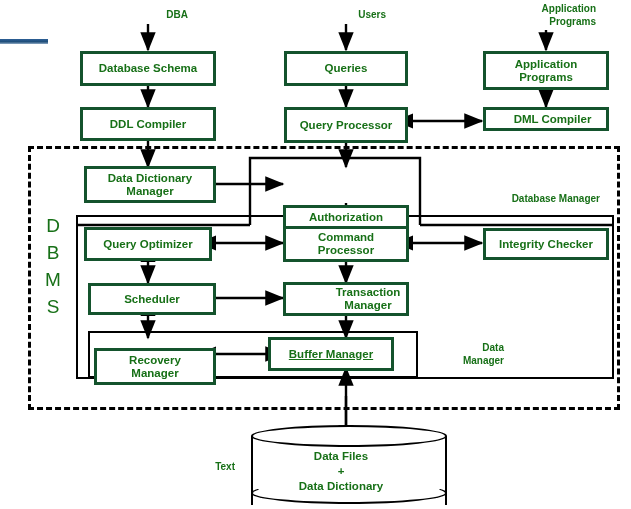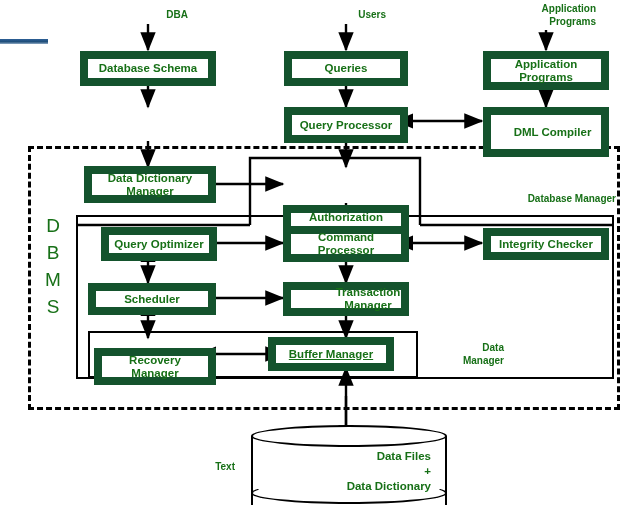--- a/index.html
+++ b/index.html
@@ -24,21 +24,21 @@
     top: 39px;
     width: 48px;
     height: 5px;
     background: linear-gradient(to bottom, #2d5f96 0%, #1f4e79 55%, #8fa9c4 100%);
   }
 
   
   .box {
     position: absolute;
     box-sizing: border-box;
-    border: 8px solid #14532d;
+    border: 3px solid #14532d;
     background: #ffffff;
     color: #177017;
     font-weight: bold;
     font-size: 11.5px;
     line-height: 13px;
     display: flex;
     align-items: center;
     justify-content: center;
     text-align: center;
     white-space: pre-line;
@@ -139,21 +139,21 @@
     box-sizing: border-box;
     border: 2px solid #000;
     border-radius: 50%;
     background: #ffffff;
   }
   .cyl-label {
     position: absolute;
     left: 0;
     top: 24px;
     width: 180px;
-    text-align: right;
+    text-align: center;
     color: #177017;
     font-weight: bold;
     font-size: 11.5px;
     line-height: 15px;
     white-space: pre-line;
     z-index: 3;
   }
 </style>
 </head>
 <body>
@@ -224,41 +224,42 @@
   <div class="caption" style="left:108px; top:8px; width:80px;">DBA</div>
   <div class="caption" style="left:306px; top:8px; width:80px;">Users</div>
   <div class="caption" style="left:496px; top:2px; width:100px;">Application
 Programs</div>
 
   <div class="box" style="left:80px; top:51px; width:136px; height:35px;">Database Schema</div>
   <div class="box" style="left:284px; top:51px; width:124px; height:35px;">Queries</div>
   <div class="box" style="left:483px; top:51px; width:126px; height:39px;">Application
 Programs</div>
 
+  <div class="box" style="left:80px; top:107px; width:136px; height:34px;">DDL Compiler</div>
   <div class="box" style="left:284px; top:107px; width:124px; height:36px;">Query Processor</div>
-  <div class="box" style="left:483px; top:107px; width:126px; height:50px;padding-left:13px;">DML Compiler</div>
+  <div class="box" style="left:483px; top:107px; width:126px; height:24px;padding-left:13px;">DML Compiler</div>
 
   <div class="dbms-letters">
     <span>D</span>
     <span>B</span>
     <span>M</span>
     <span>S</span>
   </div>
 
-  <div class="caption" style="left:456px; top:192px; width:160px;">Database Manager</div>
+  <div class="caption" style="left:440px; top:192px; width:160px;">Database Manager</div>
 
   <div class="caption" style="left:424px; top:341px; width:80px;">Data
 Manager</div>
 
   <div class="box" style="left:84px; top:166px; width:132px; height:37px;">Data Dictionary
 Manager</div>
   <div class="box" style="left:283px; top:166px; width:126px; height:37px;margin-top:39px;">Authorization
 Control</div>
 
-  <div class="box" style="left:101px; top:227px; width:116px; height:34px;">Query Optimizer</div>
+  <div class="box" style="left:84px; top:227px; width:128px; height:34px;">Query Optimizer</div>
   <div class="box" style="left:283px; top:226px; width:126px; height:36px;">Command
 Processor</div>
   <div class="box" style="left:483px; top:228px; width:126px; height:32px;">Integrity Checker</div>
 
   <div class="box" style="left:88px; top:283px; width:128px; height:32px;">Scheduler</div>
   <div class="box" style="left:283px; top:282px; width:126px; height:34px;padding-left:44px;">Transaction
 Manager</div>
 
   <div class="box" style="left:94px; top:336px; width:122px; height:37px;margin-top:12px;">Recovery
 Manager</div>

